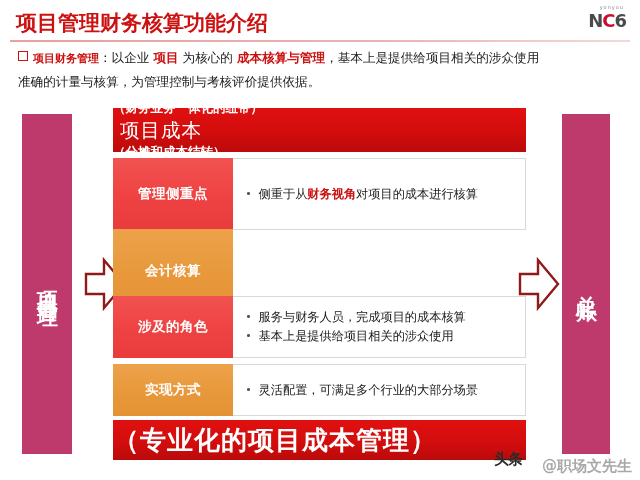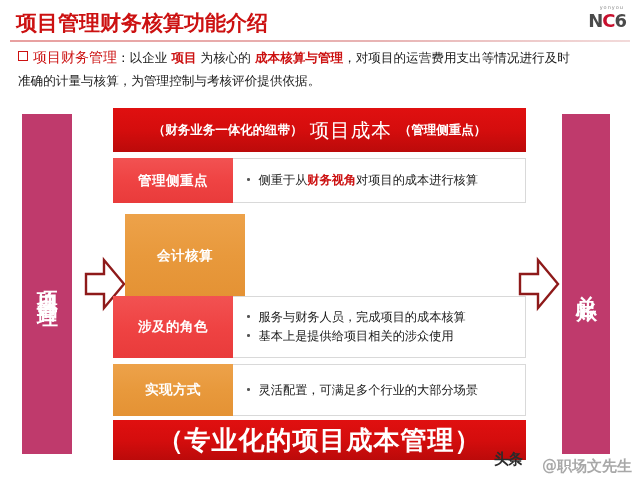--- a/index.html
+++ b/index.html
@@ -81,22 +81,22 @@
   .desc-bullet {
     display: inline-block;
     width: 8px;
     height: 8px;
     border: 1.6px solid #cc1111;
     margin-right: 5px;
     vertical-align: 1px;
   }
   .desc-label {
     color: #cc1111;
-    font-weight: normal;
-    font-size: 14px;
+    font-weight: bold;
+    font-size: 11px;
   }
   .em-red { color: #cc1111; font-weight: bold; }
 
   
   .diagram {
     position: absolute;
     left: 0;
     top: 104px;
     width: 640px;
     height: 360px;
@@ -144,23 +144,24 @@
     height: 352px;
   }
 
   .banner {
     position: absolute;
     left: 0;
     width: 413px;
     background: linear-gradient(to bottom, #e01010 0%, #d40d0d 52%, #bb0a0a 100%);
     color: #ffffff;
     display: flex;
-    align-items: center;
+    align-items: flex-start;
     justify-content: center;
     box-sizing: border-box;
+    flex-direction: column;
   }
   .banner-top {
     top: 0;
     height: 44px;
   }
   .banner-bottom {
     top: 312px;
     height: 40px;
     font-size: 26px;
     font-weight: bold;
@@ -285,21 +286,21 @@
   <div class="logo">
     <div class="logo-sub">yonyou</div>
     <div class="logo-main"><span class="lg-n">N</span><span class="lg-c">C</span><span class="lg-6">6</span></div>
   </div>
 
   <div class="header-rule"></div>
 </div>
 
 <div class="desc-block">
   <div>
-    <span class="desc-bullet"></span><span class="desc-label">项目财务管理</span><span>：</span><span>以企业 </span><span class="em-red">项目</span><span> 为核心的 </span><span class="em-red">成本核算与管理</span><span>，对项目的运营费用支出等情况进行及时</span>
+    <span class="desc-bullet"></span><span class="desc-label">项目财务管理</span><span>：</span><span>以企业 </span><span class="em-red">项目</span><span> 为核心的 </span><span class="em-red">成本核算与管理</span><span>，基本上是提供给项目相关的涉众使用</span>
   </div>
   <div>准确的计量与核算，为管理控制与考核评价提供依据。</div>
 </div>
 
 <div class="diagram">
 
   <div class="ghost"></div>
 
   <div class="pillar pillar-left">
     <span class="pillar-inner">项目管理</span>
@@ -309,38 +310,38 @@
     <svg width="42" height="56" viewBox="0 0 42 56">
       <polygon points="2,18 20,18 20,4 40,28 20,52 20,38 2,38" fill="#ffffff" stroke="#8e1a1a" stroke-width="2.4" stroke-linejoin="miter"></polygon>
     </svg>
   </div>
 
   <div class="center-col">
 
     <div class="banner banner-top">
       <span class="bt-paren">（财务业务一体化的纽带）</span>
       <span class="bt-main">项目成本</span>
-      <span class="bt-paren">（管理侧重点）</span>
+      <span class="bt-paren">（分摊和成本结转）</span>
     </div>
 
     <div class="rows">
 
-      <div class="row" style="top:0px;height:45px;">
+      <div class="row" style="top:0px;height:72px;">
         <div class="row-label red">
           <span>管理侧重点</span>
         </div>
         <div class="row-body">
           <div class="bullet-line">
             <span class="bullet-dot"></span>
             <span><span>侧重于从</span><span class="em-red">财务视角</span><span>对项目的成本进行核算</span></span>
           </div>
         </div>
       </div>
 
-      <div class="row" style="top:56px;height:84px;margin-left:12px;">
+      <div class="row" style="top:71px;height:84px;">
         <div class="row-label orange">
           <span>会计核算</span>
         </div>
       </div>
 
       <div class="row" style="top:206px;height:52px;">
         <div class="row-label orange">
           <span>实现方式</span>
         </div>
         <div class="row-body">

